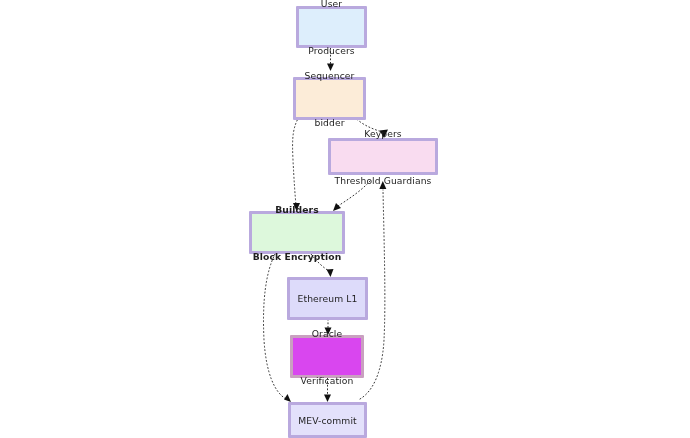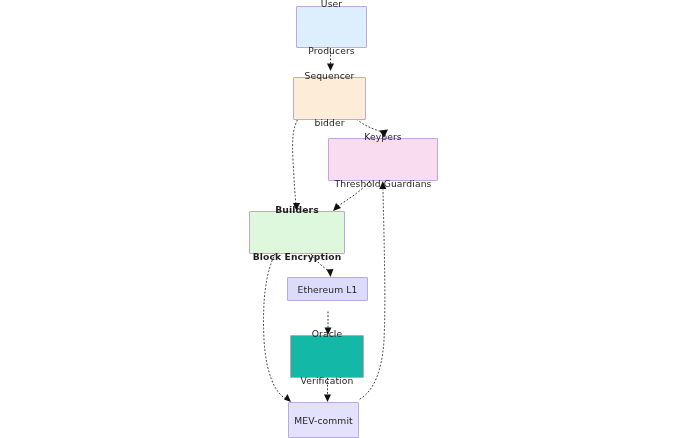--- a/index.html
+++ b/index.html
@@ -22,21 +22,21 @@
     position: absolute;
     left: 0;
     top: 0;
     width: 690px;
     height: 438px;
     pointer-events: none;
   }
   .node {
     position: absolute;
     box-sizing: border-box;
-    border: 1px solid #d946ef;
+    border: 3px solid #d946ef;
     border-radius: 1px;
     display: flex;
     flex-direction: column;
     align-items: center;
     justify-content: center;
     text-align: center;
     color: #1f1f1f;
     font-size: 9.2px;
     line-height: 15px;
     letter-spacing: 0.1px;
@@ -116,36 +116,36 @@
   <div class="node" id="node-user-encryption" style="left:296px; top:6px; width:71px; height:42px; background:#ddeefc; border-color:#b9a9de;">
     <span class="line">User</span>
     <span class="line">Producers</span>
   </div>
 
   <div class="node" id="node-sequencer-bidder" style="left:293px; top:71px; width:73px; height:43px; background:#fcecd8; border-color:#b9a9de;margin-top:6px;">
     <span class="line">Sequencer</span>
     <span class="line">bidder</span>
   </div>
 
-  <div class="node" id="node-keypers-threshold-guardians" style="left:328px; top:138px; width:110px; height:43px; background:#f9dcf0; border-color:#b9a9de;">
+  <div class="node" id="node-keypers-threshold-guardians" style="left:328px; top:138px; width:110px; height:37px; background:#f9dcf0; border-color:#b9a9de;">
     <span class="line">Keypers</span>
     <span class="line">Threshold Guardians</span>
   </div>
 
   <div class="node" id="node-builders-block-producers" style="left:249px; top:211px; width:96px; height:43px; background:#ddf8dc; border-color:#b9a9de;font-weight:bold;">
     <span class="line">Builders</span>
     <span class="line">Block Encryption</span>
   </div>
 
-  <div class="node" id="node-ethereum-l1" style="left:287px; top:277px; width:81px; height:24px; background:#dddbfa; border-color:#b9a9de;">
+  <div class="node" id="node-ethereum-l1" style="left:287px; top:277px; width:81px; height:43px; background:#dddbfa; border-color:#b9a9de;">
     <span class="line">Ethereum L1</span>
   </div>
 
-  <div class="node" id="node-oracle-verification" style="left:290px; top:335px; width:74px; height:43px; background:#14b8a6; border-color:#c9a0c0;align-items:center;">
+  <div class="node" id="node-oracle-verification" style="left:290px; top:335px; width:74px; height:43px; background:#d946ef; border-color:#c9a0c0;align-items:center;">
     <span class="line">Oracle</span>
     <span class="line">Verification</span>
   </div>
 
-  <div class="node" id="node-mev-commit" style="left:288px; top:402px; width:71px; height:36px; background:#e3e1fb; border-color:#b9a9de;">
+  <div class="node" id="node-mev-commit" style="left:288px; top:402px; width:79px; height:36px; background:#e3e1fb; border-color:#b9a9de;">
     <span class="line">MEV-commit</span>
   </div>
 
 </div>
 
 </body></html>

